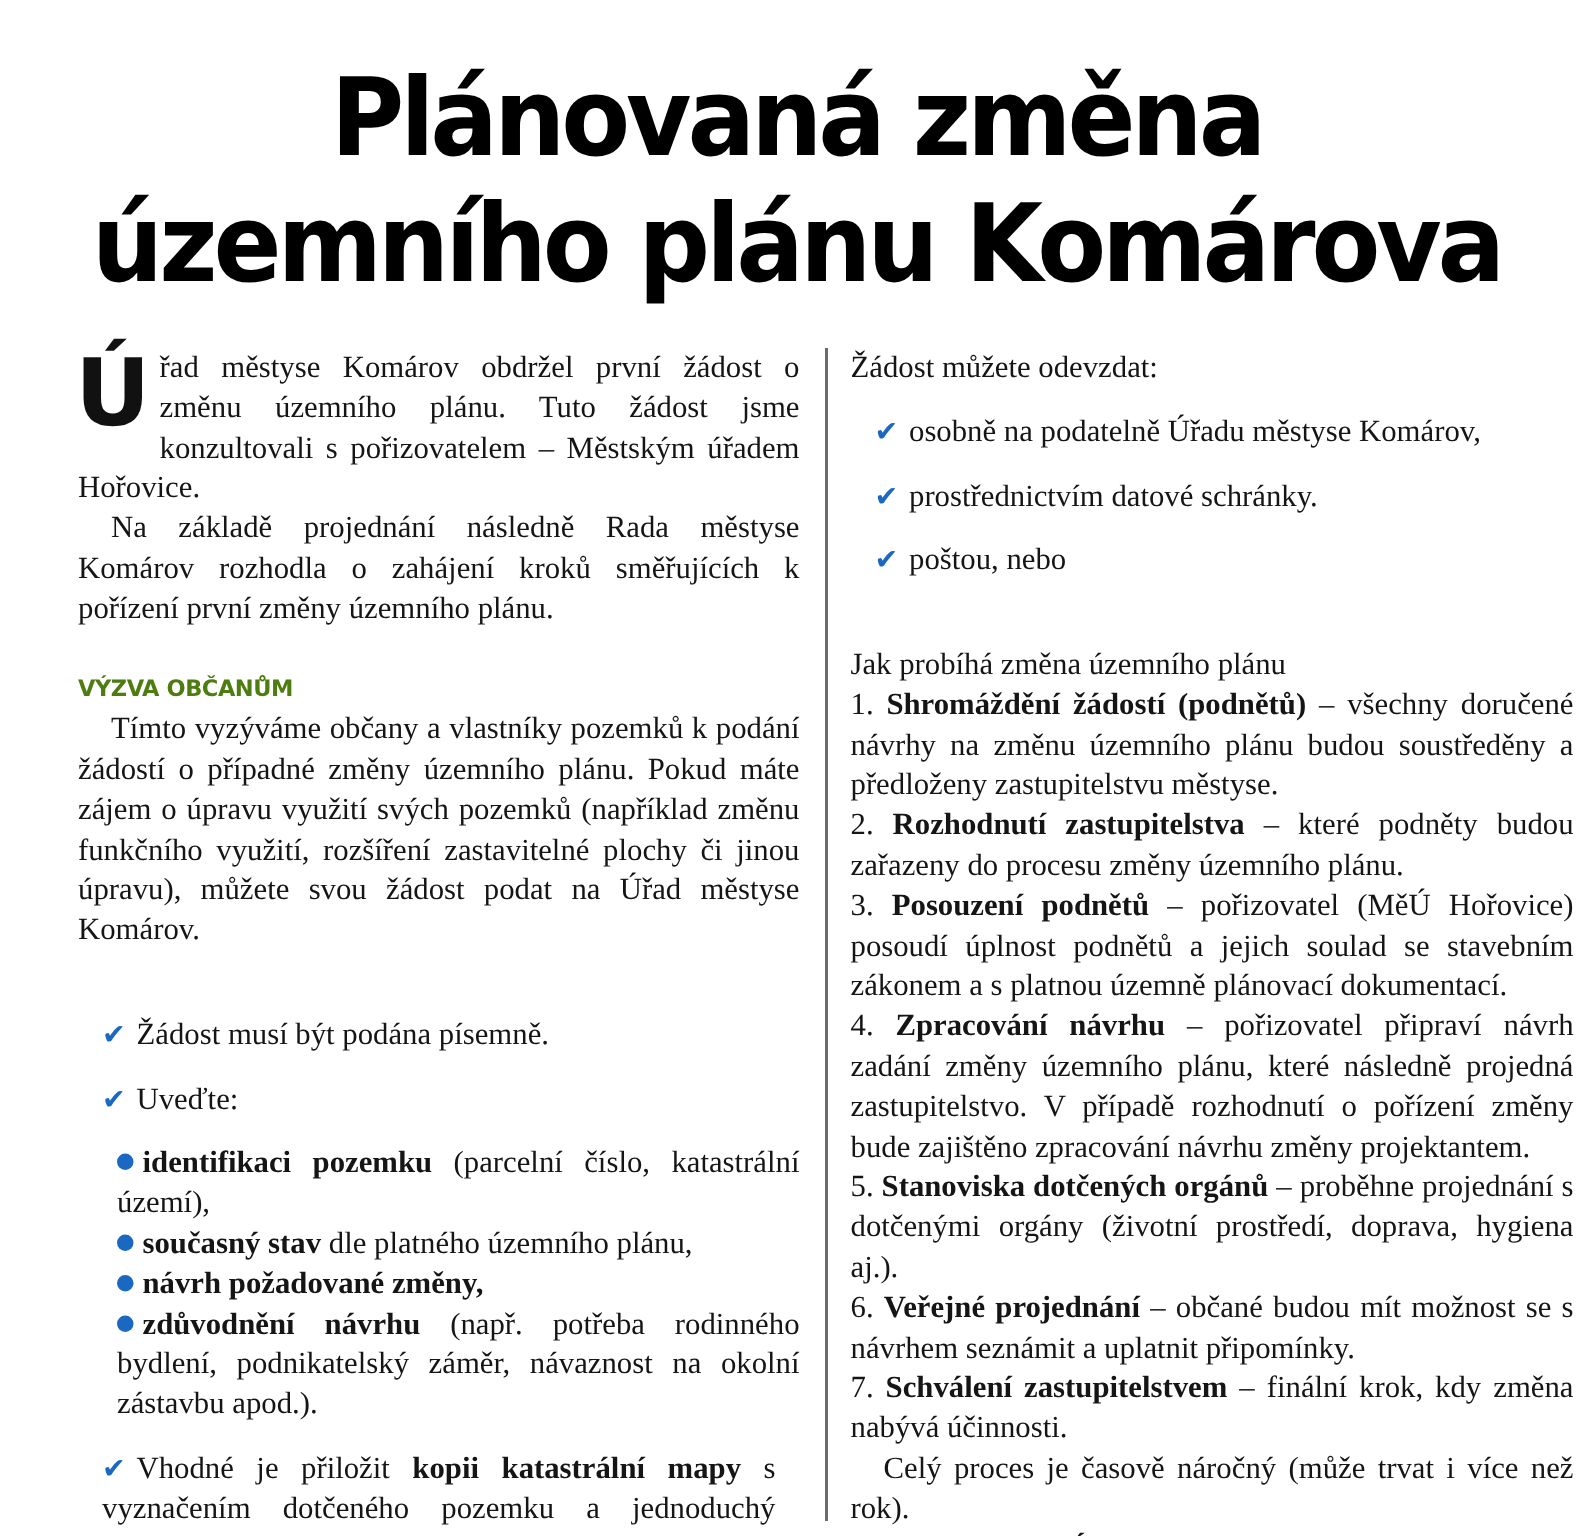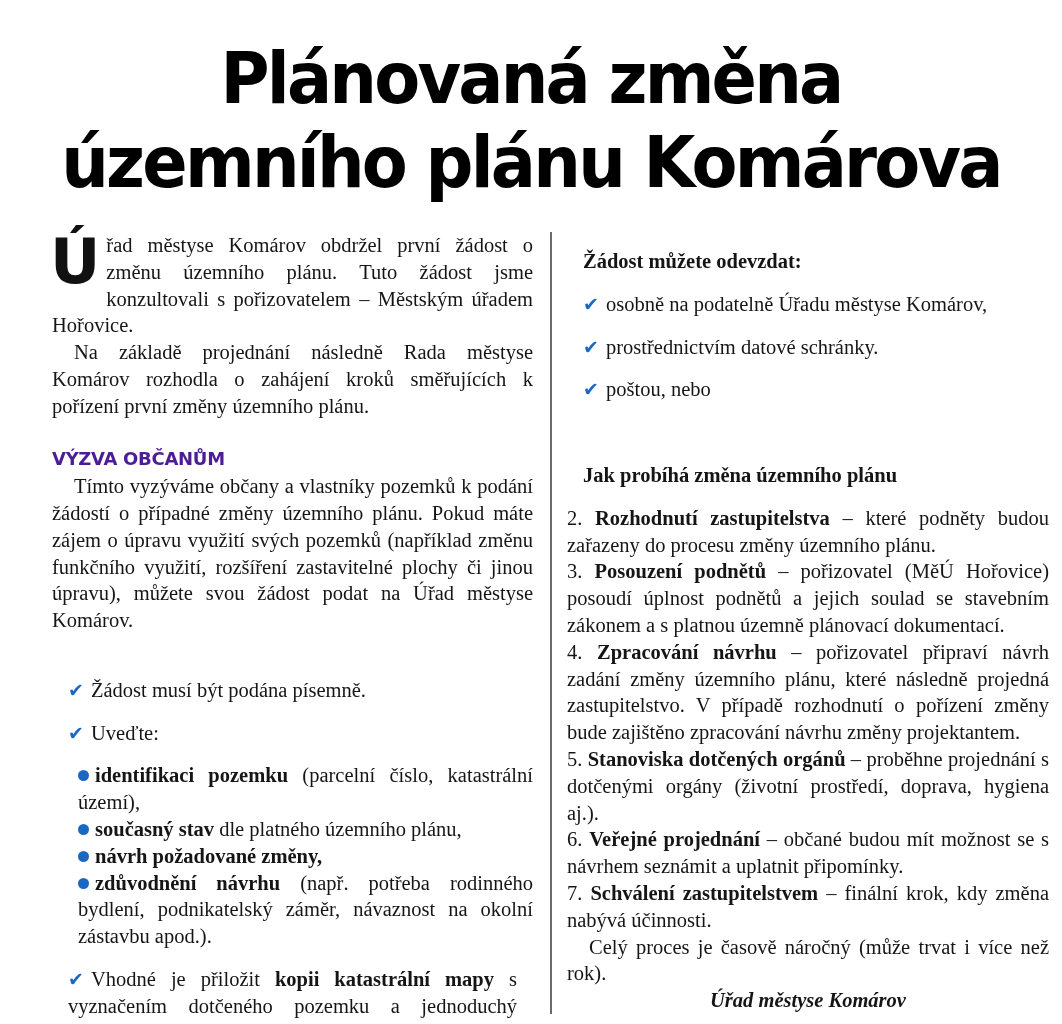--- a/index.html
+++ b/index.html
@@ -28,24 +28,24 @@
   .indent { text-indent: 22px; }
   .dropcap {
     float: left;
     font-family: "DejaVu Sans", sans-serif; font-weight: bold;
     font-size: 62px; line-height: 48px; margin: 6px 6px 0 -2px;
     color: #111;
   }
   .gap { height: 26.8px; }
   .red-heading {
     font-family: "DejaVu Sans", sans-serif; font-weight: bold;
-    font-size: 18px; color: #4c1d95; margin: 0; line-height: 26.8px;
+    font-size: 15px; color: #4d7c0f; margin: 0; line-height: 26.8px;
     letter-spacing: -0.3px;
   }
-  .bold-heading { font-weight: bold; margin: 16px; }
+  .bold-heading { font-weight: normal; margin: 0; }
   .check-item { margin: 16px; }
   .check {
     color: #1a68c2; font-family: "DejaVu Sans", sans-serif; font-size: 19px;
     display: inline-block; width: 20px; margin-right: 3px; font-weight: bold;
   }
   .bullet-item { margin: 0; padding-left: 26px; text-align: justify; }
   .dot {
     display: inline-block; width: 11px; height: 11px; border-radius: 50%;
     background: #1a68c2; margin-right: 6px; vertical-align: 1px;
   }
@@ -114,20 +114,23 @@
   </p>
   <p class="check-item">
     <span class="check">✔</span><span>poštou, nebo</span>
   </p>
 
   <div class="gap"></div>
 
   <p class="bold-heading">Jak probíhá změna územního plánu</p>
 
   <p class="step">
+    <span>1. </span><span class="b">Shromáždění žádostí (podnětů)</span><span> – všechny doručené návrhy na změnu územního plánu budou soustředěny a předloženy zastupitelstvu městyse.</span>
+  </p>
+  <p class="step">
     <span>2. </span><span class="b">Rozhodnutí zastupitelstva</span><span> – které podněty budou zařazeny do procesu změny územního plánu.</span>
   </p>
   <p class="step">
     <span>3. </span><span class="b">Posouzení podnětů</span><span> – pořizovatel (MěÚ Hořovice) posoudí úplnost podnětů a jejich soulad se stavebním zákonem a s platnou územně plánovací dokumentací.</span>
   </p>
   <p class="step">
     <span>4. </span><span class="b">Zpracování návrhu</span><span> – pořizovatel připraví návrh zadání změny územního plánu, které následně projedná zastupitelstvo. V případě rozhodnutí o pořízení změny bude zajištěno zpracování návrhu změny projektantem.</span>
   </p>
   <p class="step">
     <span>5. </span><span class="b">Stanoviska dotčených orgánů</span><span> – proběhne projednání s dotčenými orgány (životní prostředí, doprava, hygiena aj.).</span>

